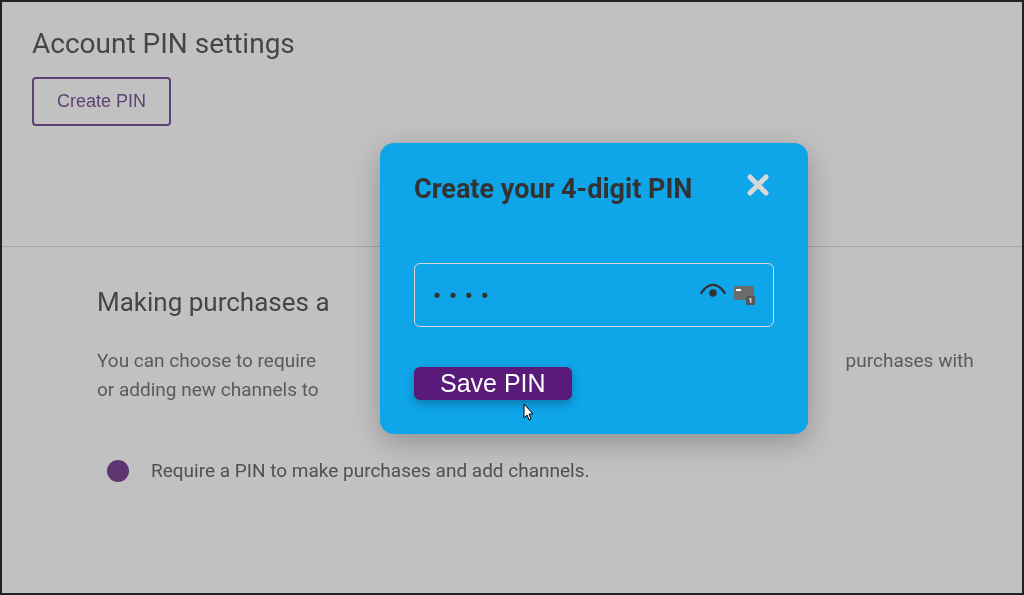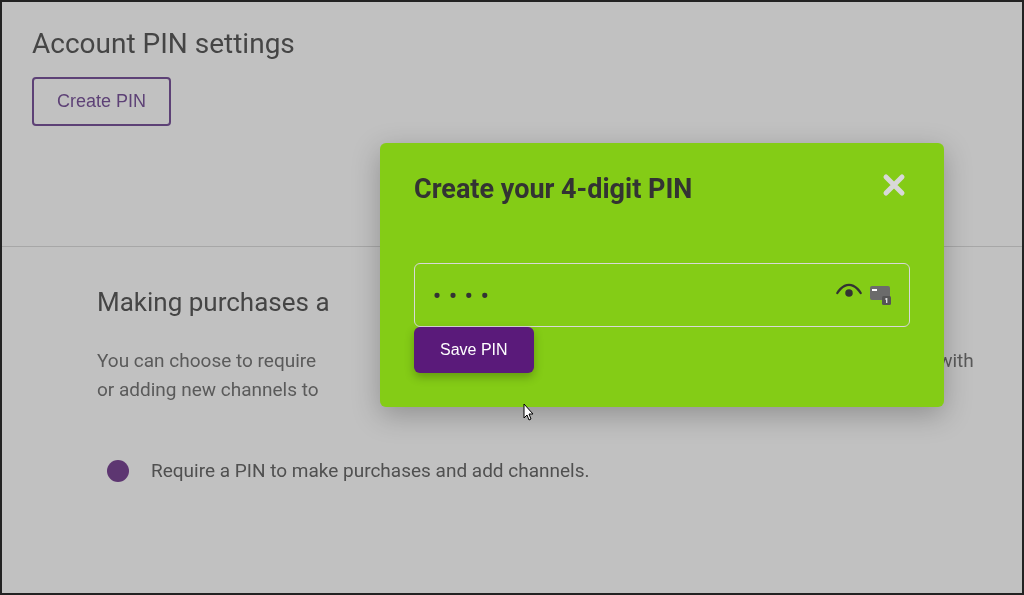--- a/index.html
+++ b/index.html
@@ -109,23 +109,23 @@
       right: 2px;
       bottom: 2px;
       background: rgba(100, 100, 100, 0.38);
     }
     
     
     .modal {
       position: absolute;
       top: 143px;
       left: 380px;
-      width: 564px;
-      background: #84cc16;
-      border-radius: 6px;
+      width: 428px;
+      background: #0ea5e9;
+      border-radius: 14px;
       padding: 30px 34px 34px 34px;
       box-shadow: 0 8px 28px rgba(0,0,0,0.25);
     }
     
     .modal-header {
       display: flex;
       align-items: flex-start;
       justify-content: space-between;
     }
     
@@ -183,27 +183,28 @@
       height: 20px;
       position: relative;
     }
     
     .pwmgr-icon svg {
       width: 22px;
       height: 20px;
     }
     
     .save-btn {
+      margin-top: 40px;
       background: #5a1a7a;
       color: #fff;
-      font-size: 16px;
+      font-size: 25px;
       font-weight: 500;
       border: none;
       border-radius: 6px;
-      padding: 14px 26px;
+      padding: 2px 26px;
       cursor: pointer;
       box-shadow: 0 4px 10px rgba(0,0,0,0.25);
       position: relative;
     }
     
     .cursor {
       position: absolute;
       top: 402px;
       left: 518px;
       width: 20px;

